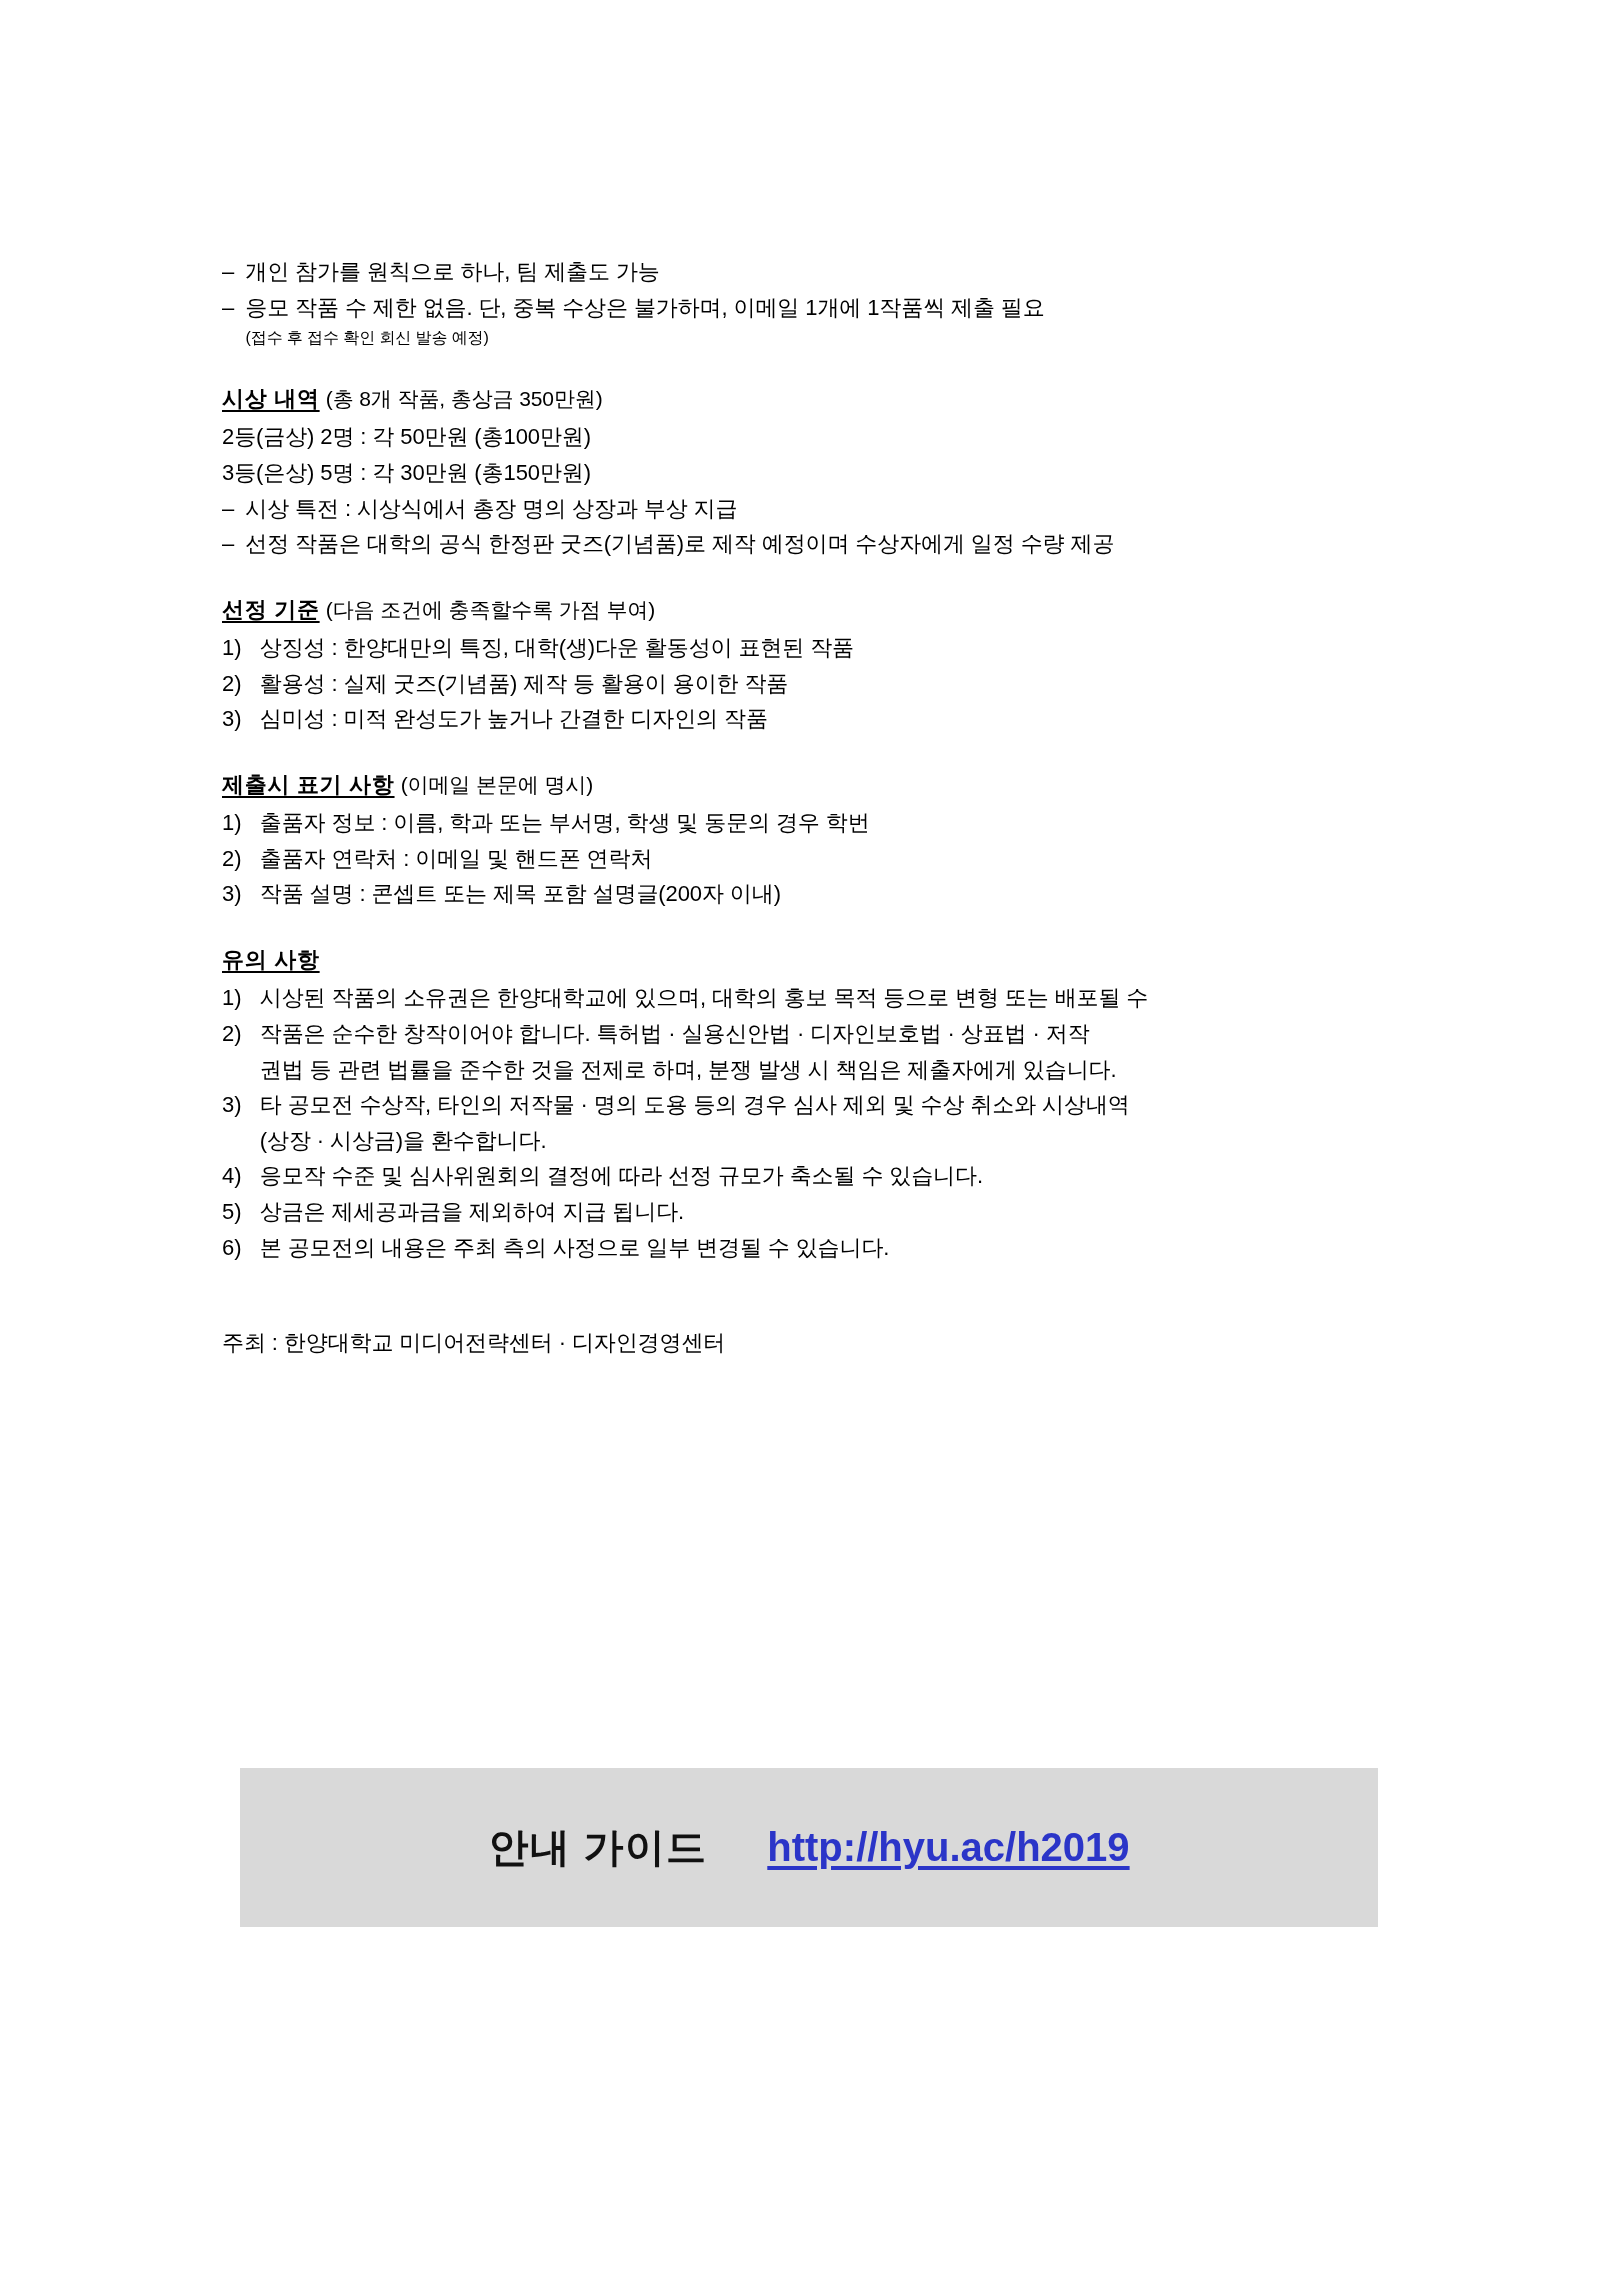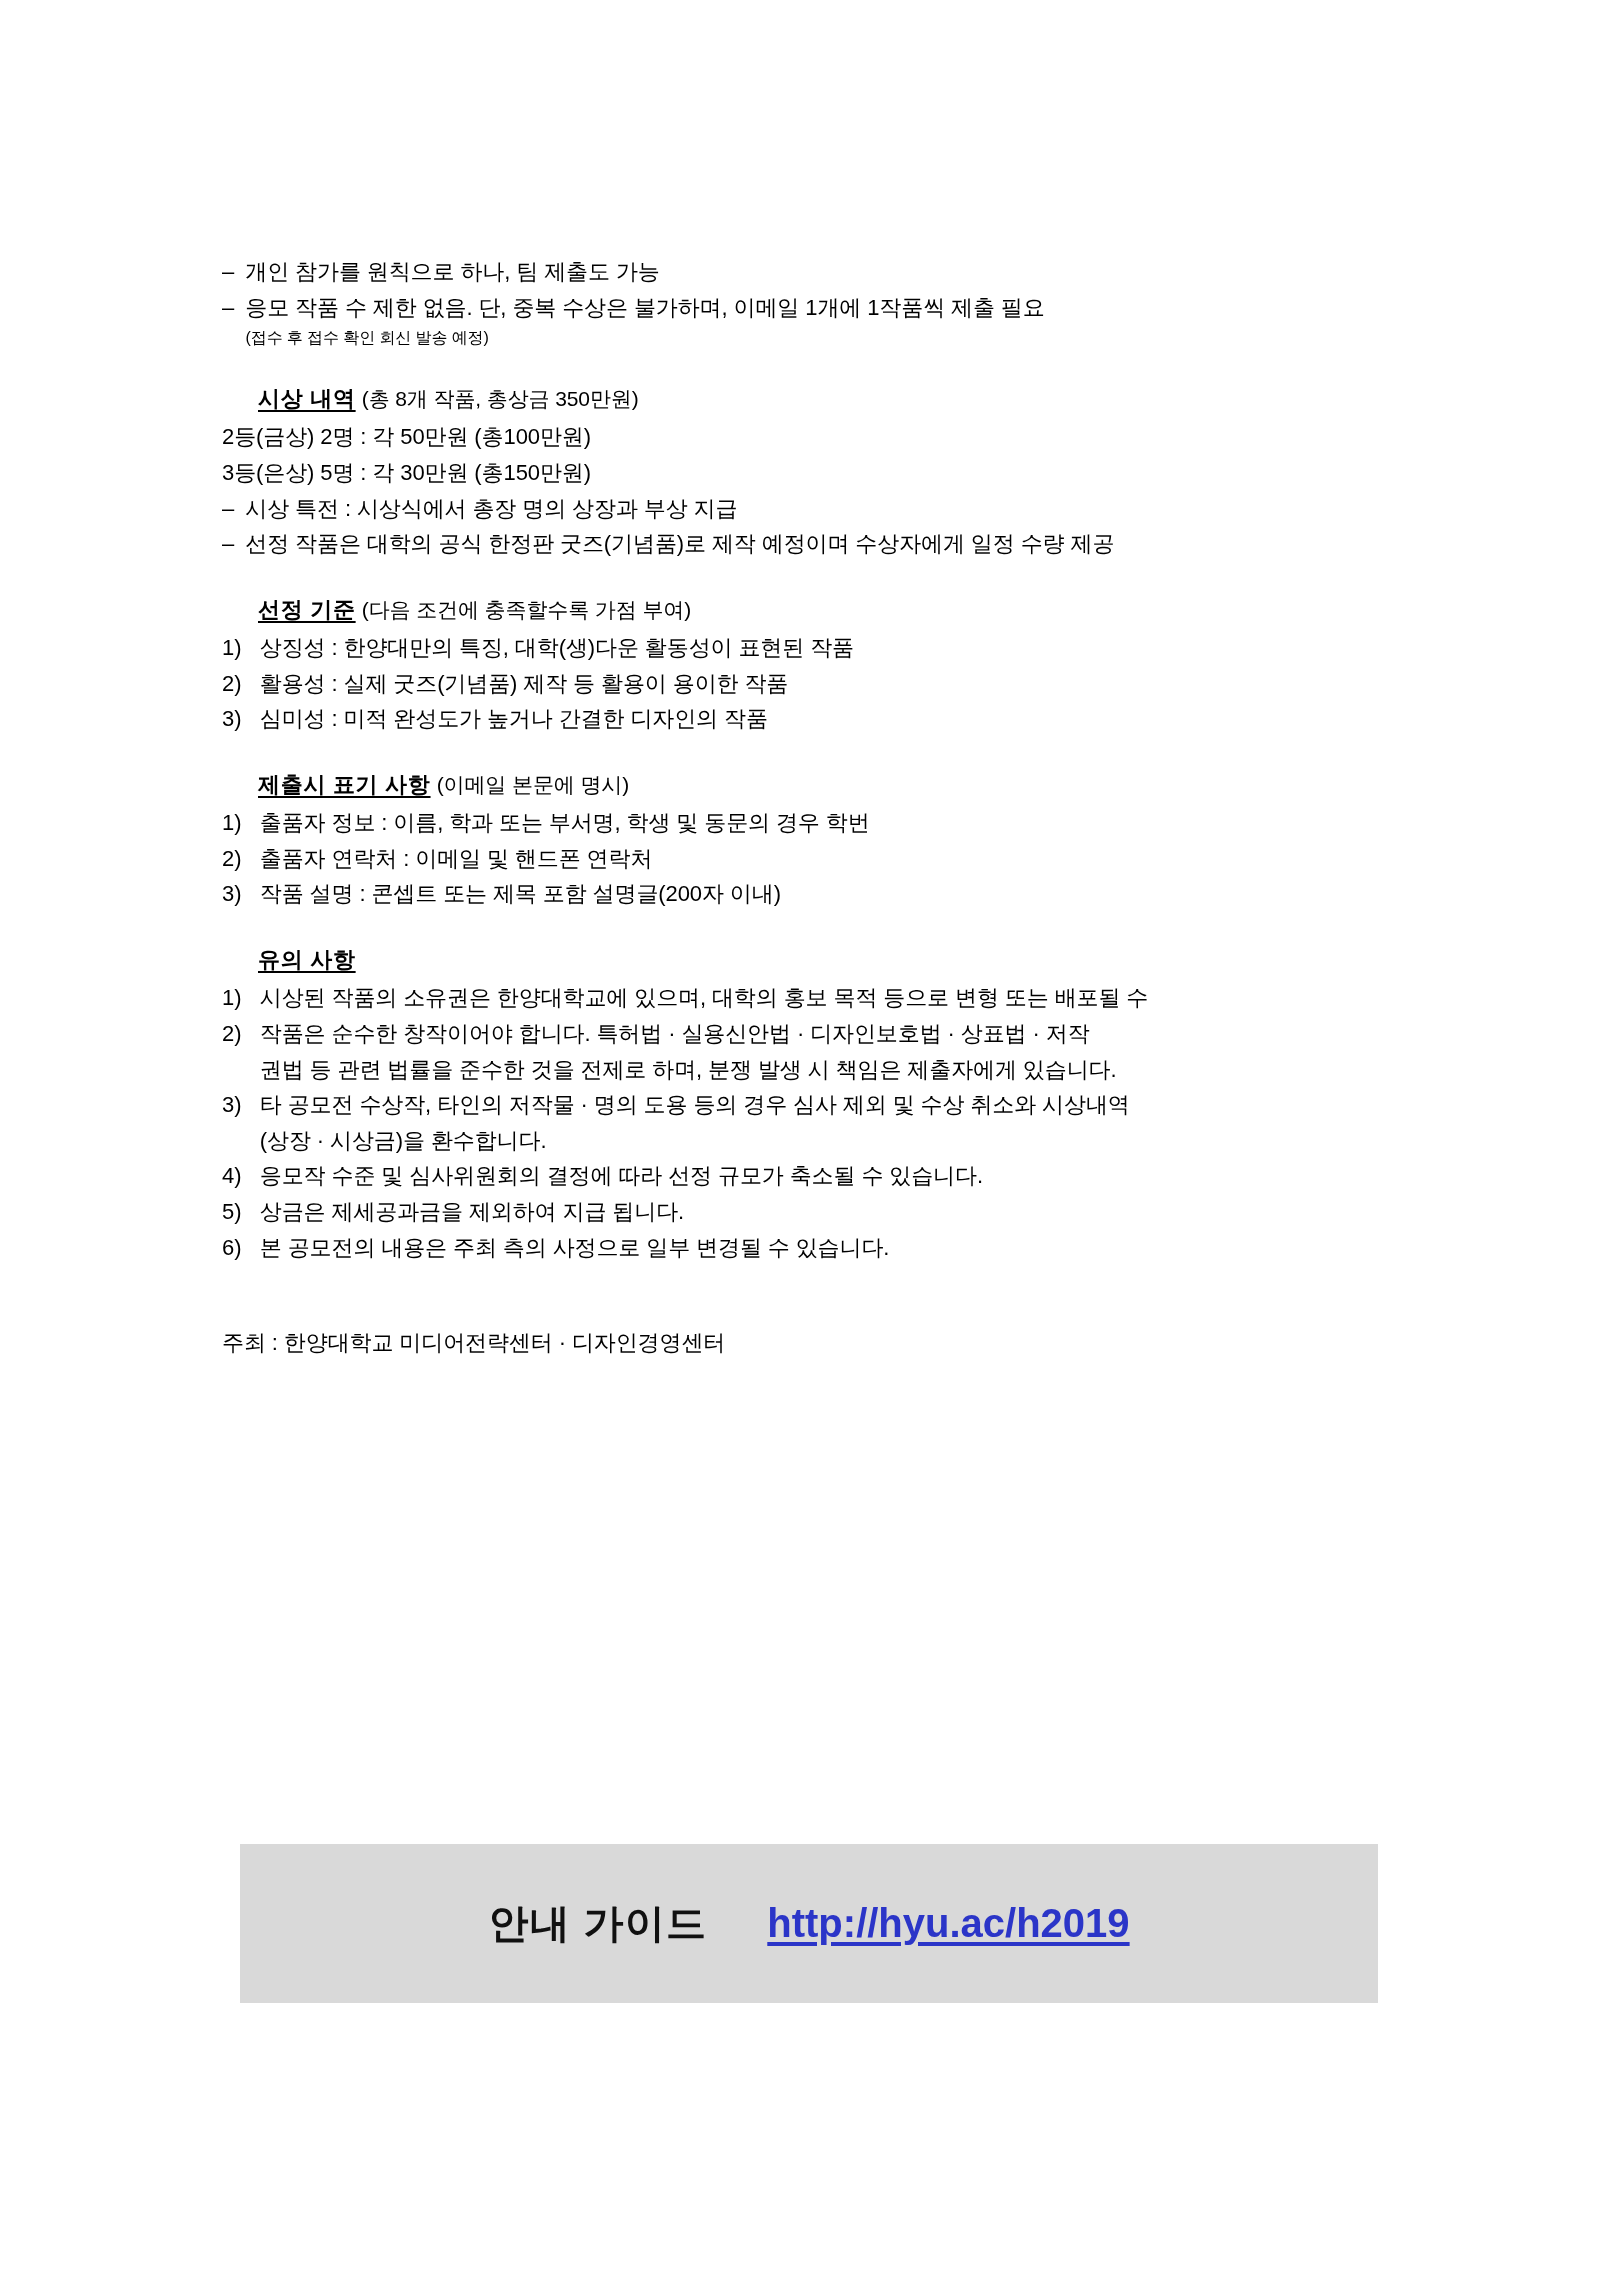--- a/index.html
+++ b/index.html
@@ -61,21 +61,20 @@
 
   .section-gap {
     height: 30px;
   }
 
   
   .heading-row {
     font-size: 22px;
     line-height: 1.62;
     margin-bottom: 2.6px;
-    margin-left: 36px;
   }
   .heading-title {
     font-weight: bold;
     text-decoration: underline;
     text-underline-offset: 3.9px;
     letter-spacing: 0.7px;
   }
   .heading-sub {
     font-weight: normal;
     font-size: 21px;
@@ -115,21 +114,21 @@
   }
   .host-line {
     font-size: 22px;
     line-height: 1.62;
     letter-spacing: -0.1px;
   }
 
   .banner {
     position: absolute;
     left: 240px;
-    top: 1844px;
+    top: 1768px;
     width: 1138px;
     height: 159px;
     background: #d9d9d9;
     display: flex;
     align-items: center;
     justify-content: center;
   }
   .banner-inner {
     display: flex;
     align-items: baseline;

